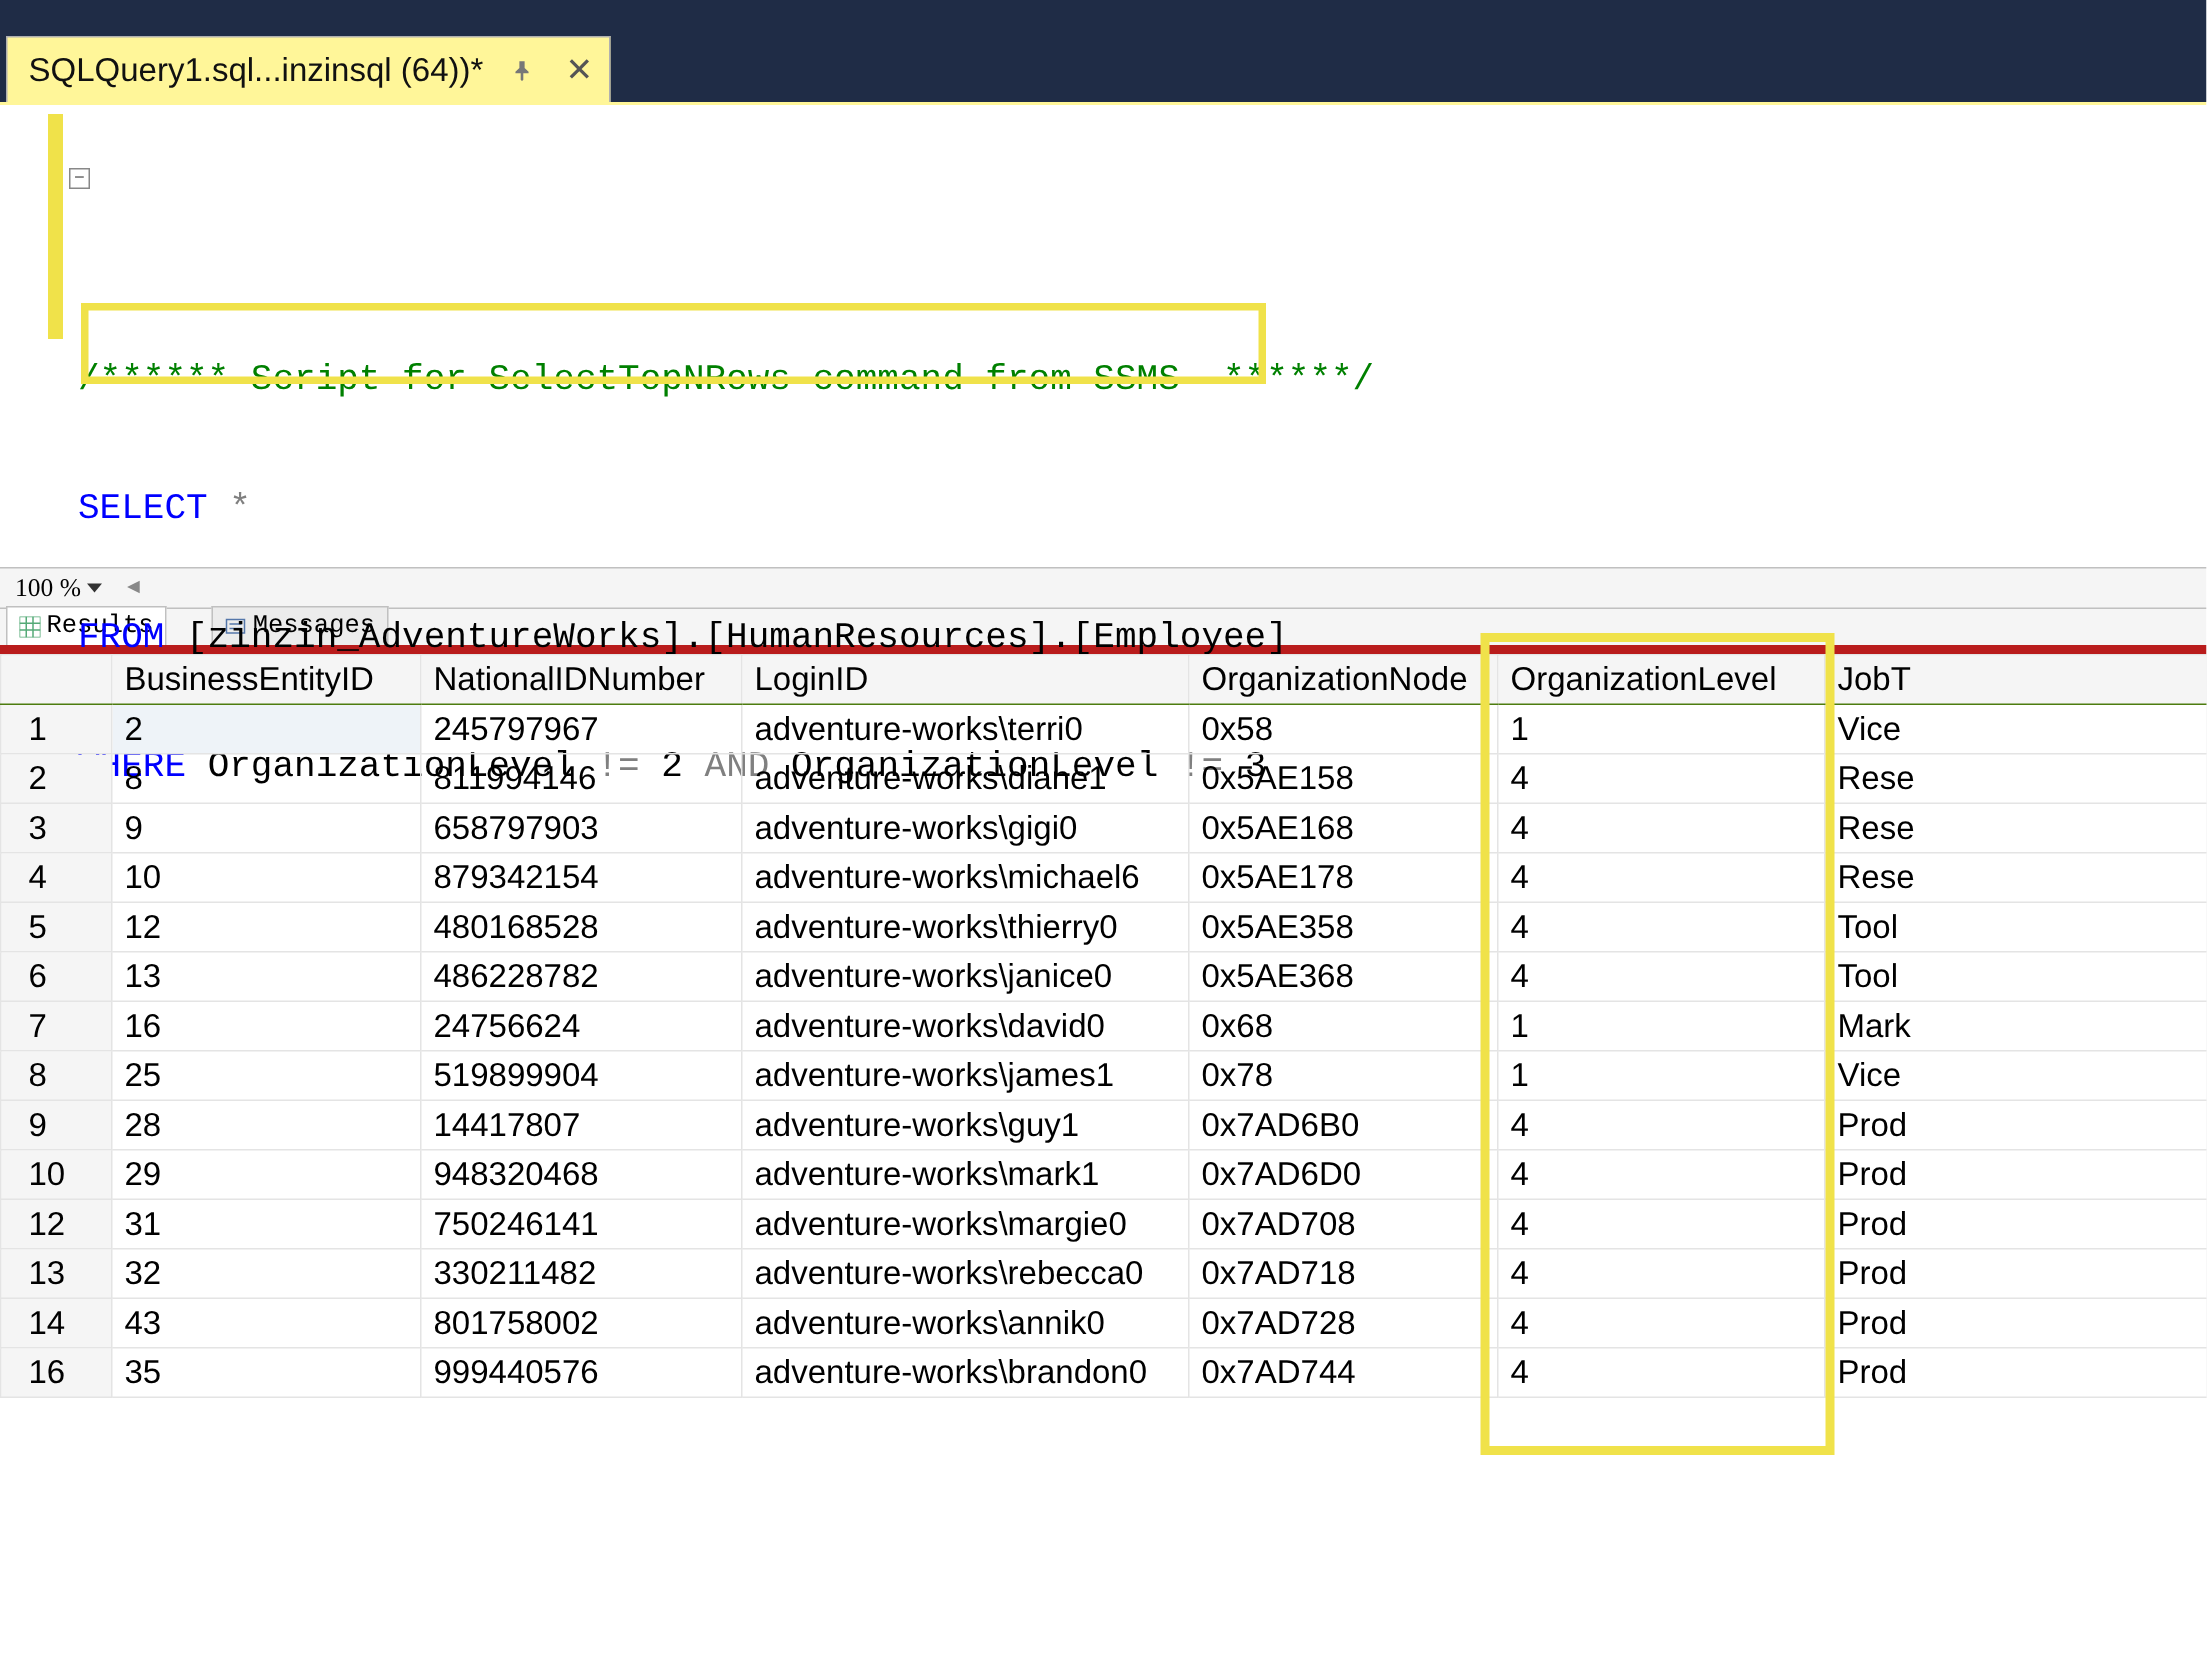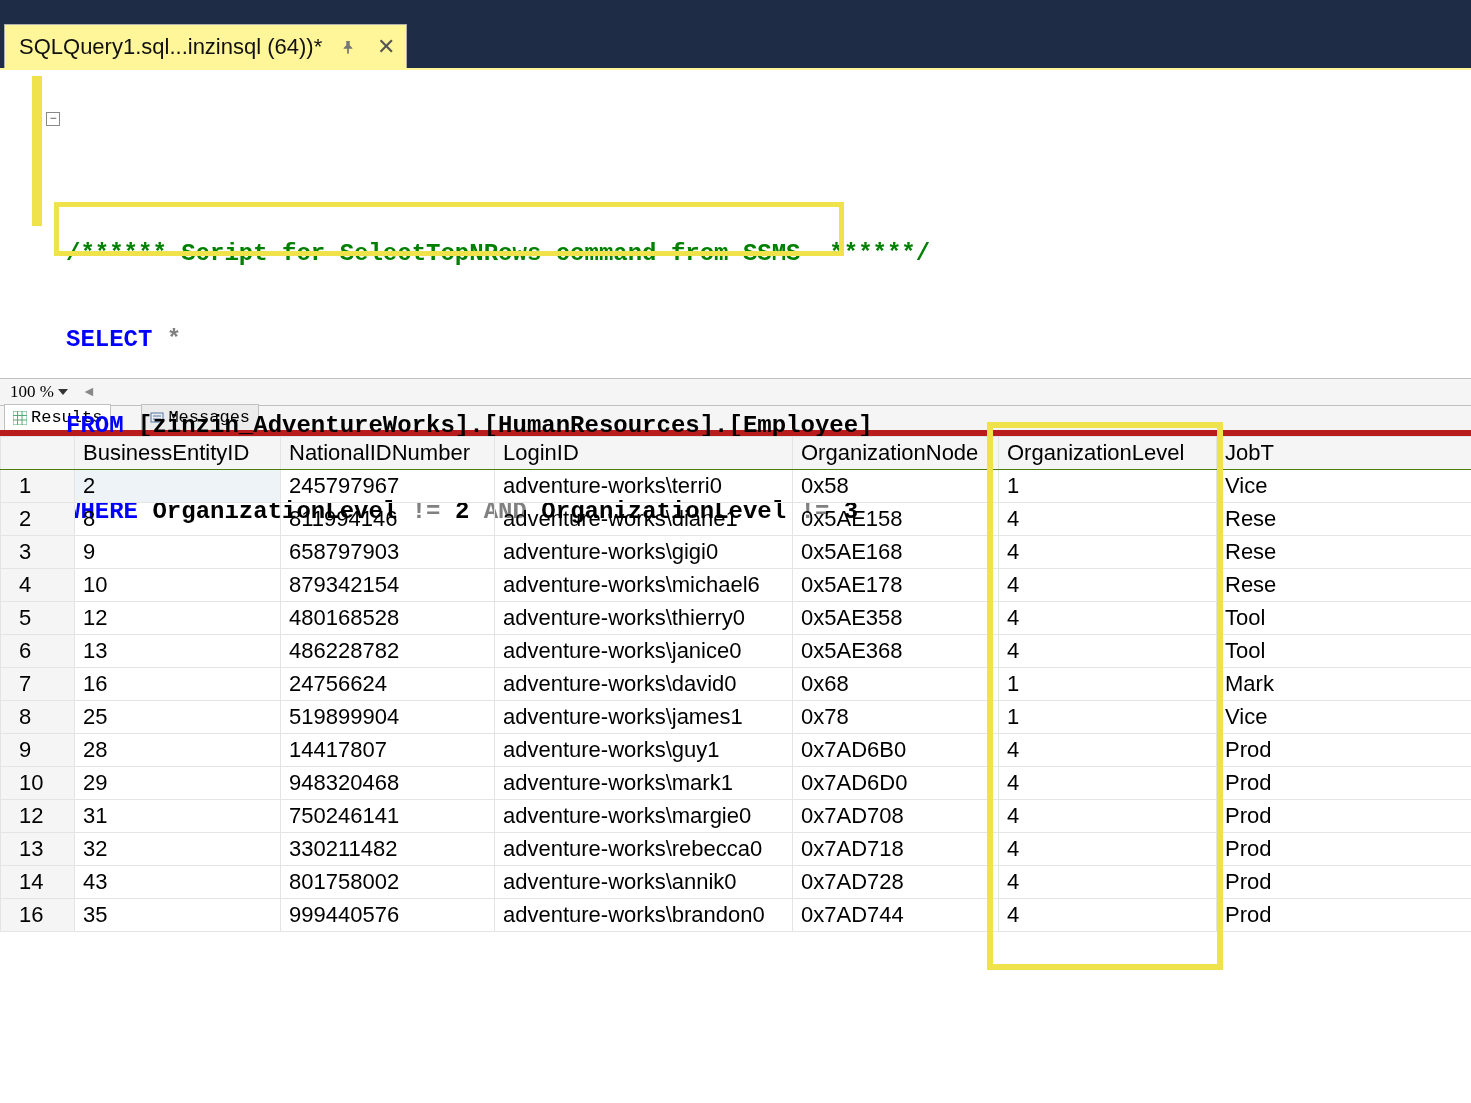--- a/index.html
+++ b/index.html
@@ -69,21 +69,21 @@
     width: 14px;
     height: 14px;
     border: 1px solid #888;
     font-size: 12px;
     line-height: 12px;
     text-align: center;
     color: #555;
     background: #fff;
     cursor: pointer;
   }
-  .code-content { margin-left: 26px; font-weight: bold; }
+  .code-content { margin-left: 12px; }
   .comment { color: #008000; }
   .keyword { color: #0000ff; }
   .opgray { color: #808080; }
   .plain { color: #000; }
   .ident { color: #000; }
 
   .highlight-box-1 {
     position: absolute;
     border: 5px solid #f0e24a;
     left: 54px;

